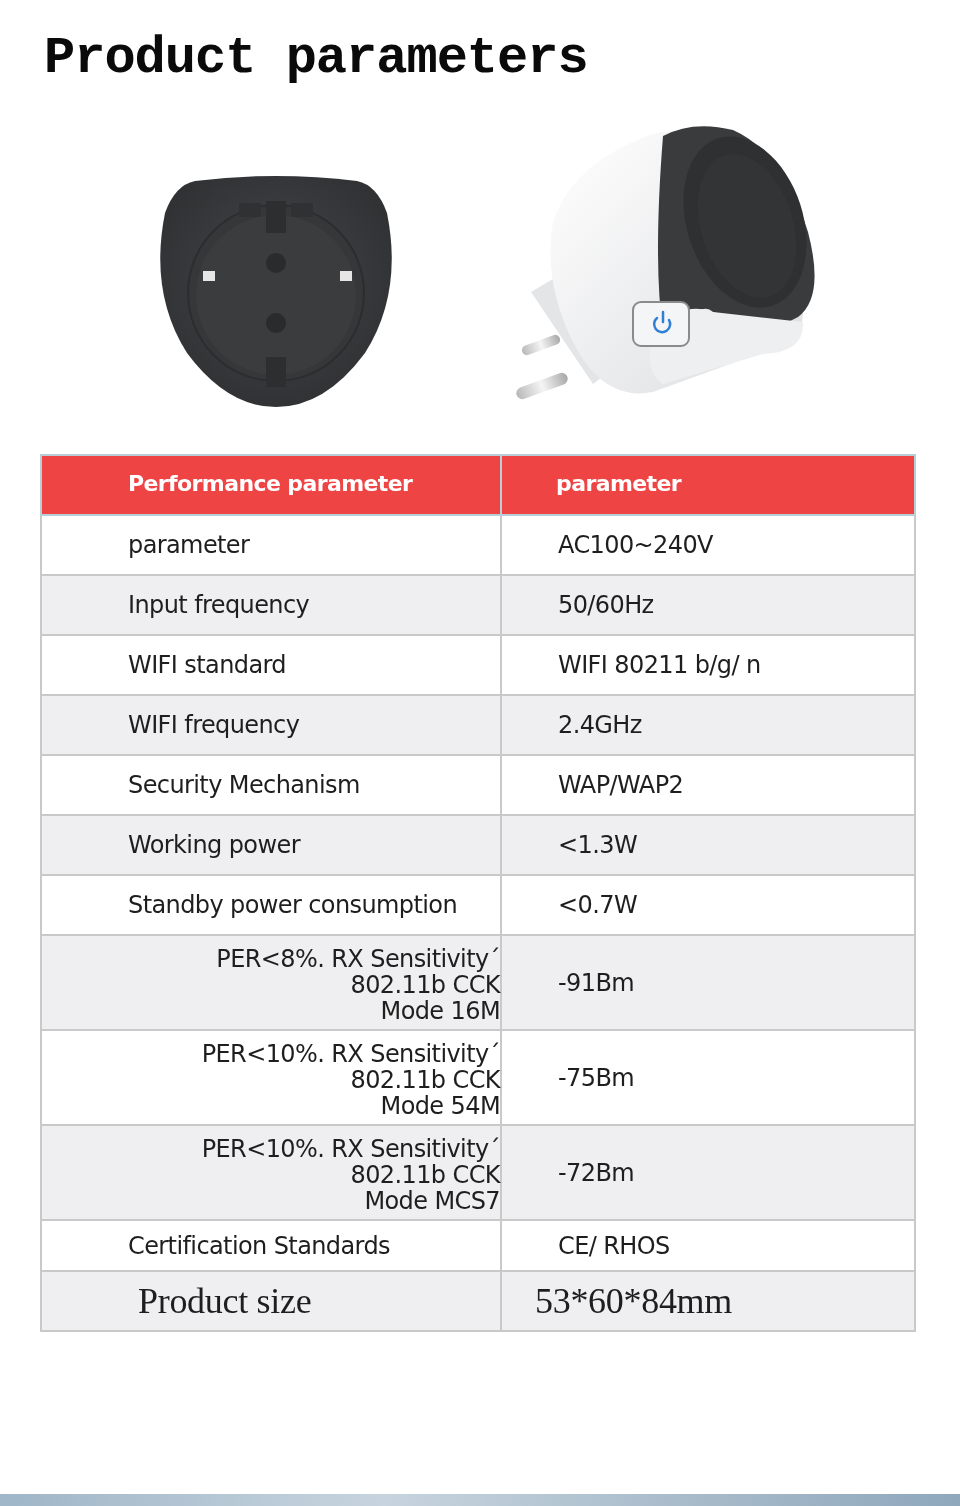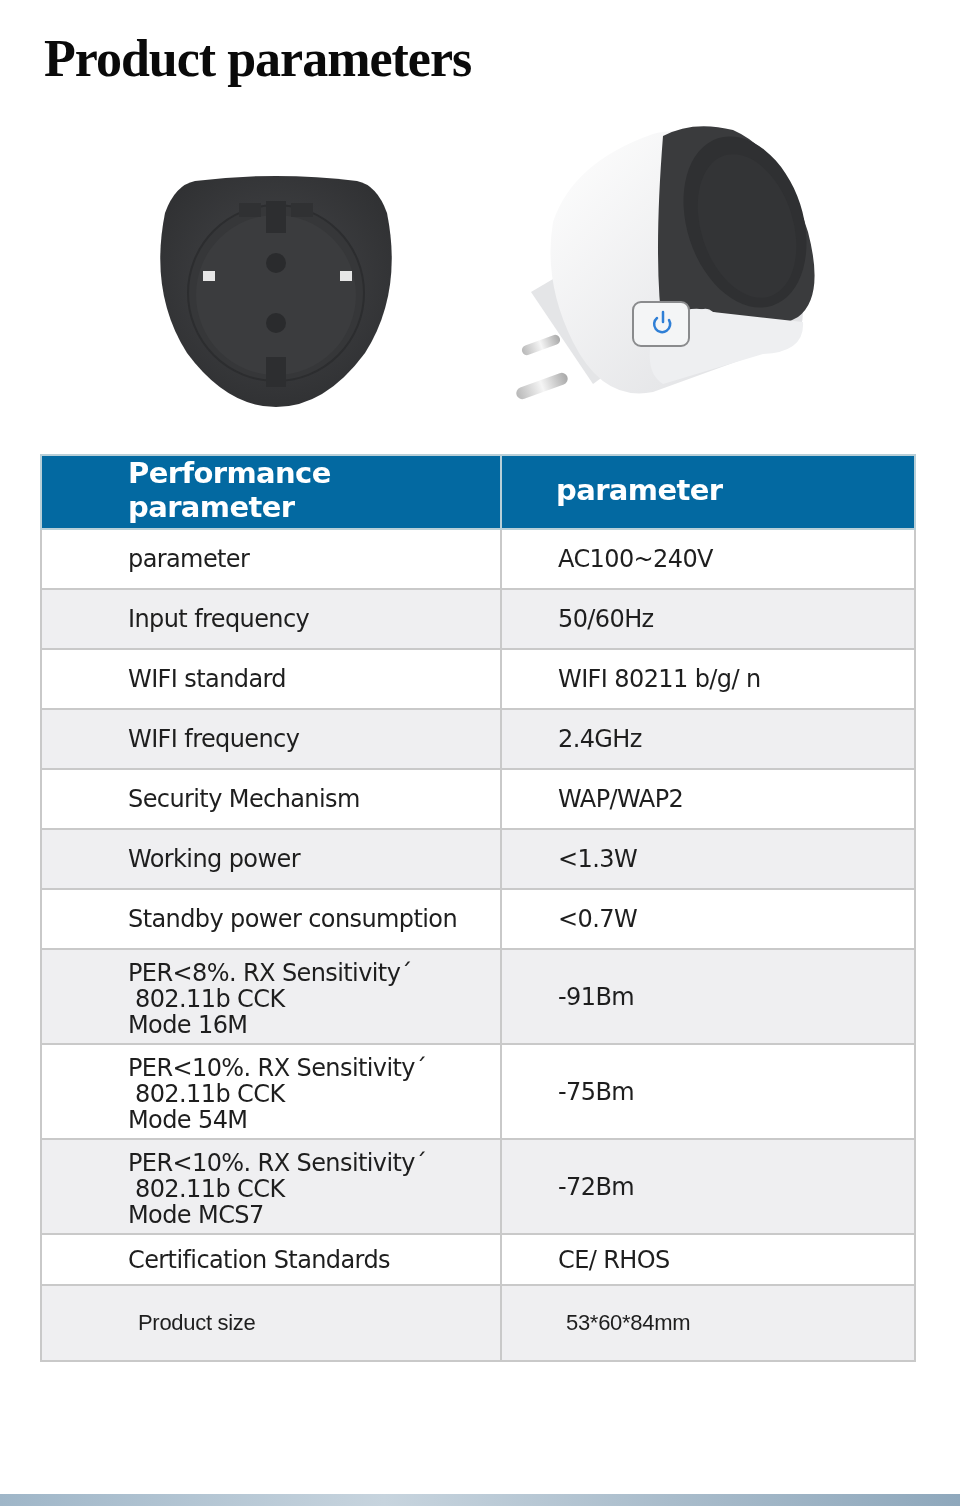--- a/index.html
+++ b/index.html
@@ -1,54 +1,54 @@
 <!DOCTYPE html>
 <html><head>
 <meta charset="utf-8">
 <style>
   * { box-sizing: border-box; margin: 0; padding: 0; }
   html, body { width: 960px; height: 1506px; background: #ffffff; overflow: hidden; }
   body { position: relative; font-family: "Liberation Sans", "DejaVu Sans", sans-serif; color: #1a1a1a; }
 
   .page-title {
     position: absolute; left: 44px; top: 24px;
-    font-family: Liberation Serif, serif; font-weight: bold;
+    font-family: Liberation Mono, monospace; font-weight: bold;
     font-size: 52px; letter-spacing: -1px; color: #0a0a0a; line-height: 70px;
   }
 
   .product-front { position: absolute; left: 155px; top: 173px; width: 242px; height: 234px; }
   .product-side { position: absolute; left: 513px; top: 122px; width: 310px; height: 290px; }
 
   table.spec {
     position: absolute; left: 40px; top: 454px; width: 876px;
     border-collapse: collapse; table-layout: fixed;
   }
   table.spec td, table.spec th {
     border: 2px solid #c9c9c9; vertical-align: middle; text-align: left;
     font-size: 24px; font-family: "DejaVu Sans", sans-serif; font-weight: normal;
     color: #1e1e1e; letter-spacing: -0.6px;
   }
   table.spec th {
-    background: #0369a1; color: #ffffff; font-weight: bold; height: 60px;
-    border-color: #b8cfd8; font-size: 29px; padding-bottom: 4px;
+    background: #ef4444; color: #ffffff; font-weight: bold; height: 60px;
+    border-color: #b8cfd8; font-size: 22px; padding-bottom: 4px;
   }
   table.spec th.c1 { padding-left: 86px; width: 460px; }
   table.spec th.c2 { padding-left: 54px; }
   table.spec td.c1 { padding-left: 86px; }
   table.spec td.c2 { padding-left: 56px; }
   table.spec tr.row td { height: 60px; padding-top: 0; }
   table.spec tr.row.tall td { height: 95px; line-height: 26px; }
   table.spec tr.row.tall td.c1 { padding-top: 4px; }
   table.spec tr.row.mid td { height: 51px; }
-  table.spec tr.row.last td { height: 76px; font-family: Liberation Sans, sans-serif; font-size: 22px; letter-spacing: -0.3px; }
+  table.spec tr.row.last td { height: 60px; font-family: Liberation Serif, serif; font-size: 36px; letter-spacing: -0.3px; }
   table.spec tr.row.last td.c1 { padding-left: 96px; }
-  table.spec tr.row.last td.c2 { padding-left: 64px; }
+  table.spec tr.row.last td.c2 { padding-left: 33px; }
   table.spec tr:nth-child(even) td { background: #ffffff; }
   table.spec tr:nth-child(odd) td { background: #efeff1; }
-  .cell-line { display: block; white-space: pre; }
+  .cell-line { display: block; white-space: pre; text-align: right; }
   .tall-text { font-family: "Liberation Sans", sans-serif; font-size: 25px; letter-spacing: -0.8px; }
 
   .bottom-strip {
     position: absolute; left: 0; top: 1494px; width: 960px; height: 12px;
     background: linear-gradient(90deg, #9fb6c8, #c7d4de 40%, #a9bccb 70%, #8fa8bc);
   }
 </style>
 </head>
 <body>
 

